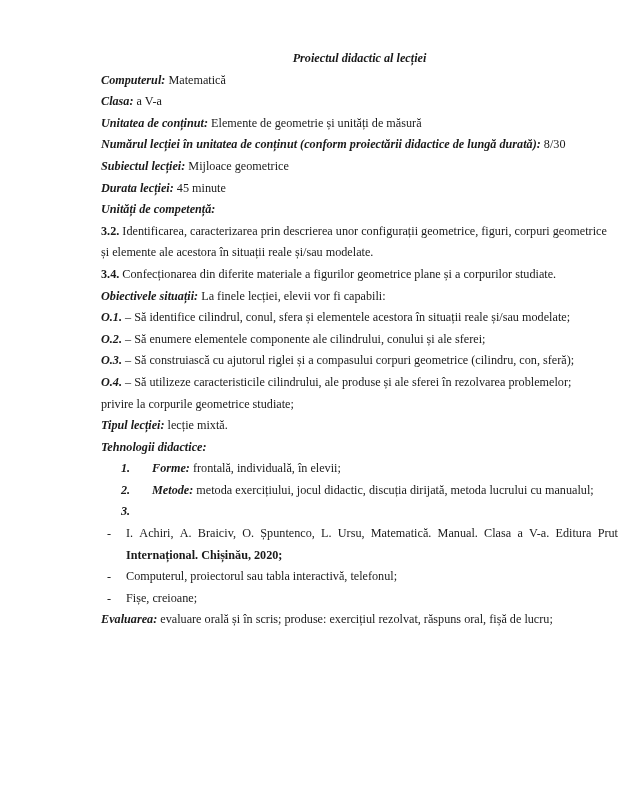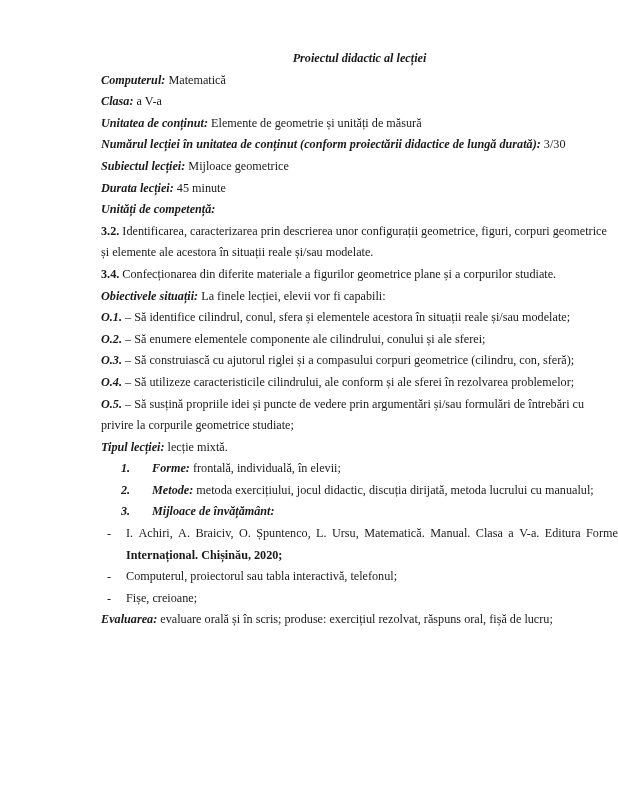--- a/index.html
+++ b/index.html
@@ -18,78 +18,77 @@
 </style>
 </head>
 <body>
 
 <div class="page">
   <div class="line title">Proiectul didactic al lecției</div>
 
   <div class="line"><span class="lbl">Computerul:</span><span> Matematică</span></div>
   <div class="line"><span class="lbl">Clasa:</span><span> a V-a</span></div>
   <div class="line"><span class="lbl">Unitatea de conținut:</span><span> Elemente de geometrie și unități de măsură</span></div>
-  <div class="line"><span class="lbl">Numărul lecției în unitatea de conținut (conform proiectării didactice de lungă durată):</span><span> 3/30</span></div>
+  <div class="line"><span class="lbl">Numărul lecției în unitatea de conținut (conform proiectării didactice de lungă durată):</span><span> 8/30</span></div>
   <div class="line"><span class="lbl">Subiectul lecției:</span><span> Mijloace geometrice</span></div>
   <div class="line"><span class="lbl">Durata lecției:</span><span> 45 minute</span></div>
 
   <div class="line lbl">Unități de competență:</div>
 
   <div>
     <div class="line"><span class="num">3.2.</span><span> Identificarea, caracterizarea prin descrierea unor configurații geometrice, figuri, corpuri geometrice</span></div>
     <div class="line">și elemente ale acestora în situații reale și/sau modelate.</div>
   </div>
   <div>
     <div class="line"><span class="num">3.4.</span><span> Confecționarea din diferite materiale a figurilor geometrice plane și a corpurilor studiate.</span></div>
   </div>
 
   <div class="line"><span class="lbl">Obiectivele situații:</span><span>  La finele lecției, elevii vor fi capabili:</span></div>
 
   <div class="line"><span class="lbl">O.1.</span><span> – Să identifice cilindrul, conul, sfera și elementele acestora în situații reale și/sau modelate;</span></div>
   <div class="line"><span class="lbl">O.2.</span><span> – Să enumere elementele componente ale cilindrului, conului și ale sferei;</span></div>
   <div class="line"><span class="lbl">O.3.</span><span> – Să construiască cu ajutorul riglei și a compasului corpuri geometrice (cilindru, con, sferă);</span></div>
-  <div class="line"><span class="lbl">O.4.</span><span> – Să utilizeze caracteristicile cilindrului, ale conform și ale sferei în rezolvarea problemelor;</span></div>
-  <div class="line"><span class="lbl">O.5.</span><span> – Să susțină propriile idei și puncte de vedere prin argumentări  și/sau formulări de întrebări cu</span></div>
+  <div class="line"><span class="lbl">O.4.</span><span> – Să utilizeze caracteristicile cilindrului, ale produse și ale sferei în rezolvarea problemelor;</span></div>
   <div class="line">privire la corpurile geometrice studiate;</div>
 
   <div class="line"><span class="lbl">Tipul lecției:</span><span>  lecție mixtă.</span></div>
 
+  <div class="line lbl">Tehnologii didactice:</div>
 
   <div class="line list-item">
       <span class="ol-num">1.</span>
       <span style="padding-left:10px"><span class="lbl">Forme:</span><span> frontală, individuală, în elevii;</span></span>
     </div>
   <div class="line list-item">
       <span class="ol-num">2.</span>
       <span style="padding-left:10px"><span class="lbl">Metode:</span><span> metoda exercițiului, jocul didactic, discuția dirijată, metoda lucrului cu manualul;</span></span>
     </div>
   <div class="line list-item">
       <span class="ol-num">3.</span>
-      <span style="padding-left:10px"><span class="lbl">Mijloace de învățământ:</span><span></span></span>
     </div>
 
   <div>
     <div class="line list-item">
       <span class="dash">-</span>
       <span class="dash-body" id="justify-line" style="display: flex; justify-content: space-between;">
           <span>I.</span>
           <span>Achiri,</span>
           <span>A.</span>
           <span>Braiciv,</span>
           <span>O.</span>
           <span>Șpuntenco,</span>
           <span>L.</span>
           <span>Ursu,</span>
           <span>Matematică.</span>
           <span>Manual.</span>
           <span>Clasa</span>
           <span>a</span>
           <span>V-a.</span>
           <span>Editura</span>
-          <span>Forme</span>
+          <span>Prut</span>
         </span>
     </div>
     <div class="line cont">Internațional. Chișinău, 2020;</div>
   </div>
   <div class="line list-item">
     <span class="dash">-</span>
     <span class="dash-body">Computerul, proiectorul sau tabla interactivă, telefonul;</span>
   </div>
   <div class="line list-item">
     <span class="dash">-</span>

